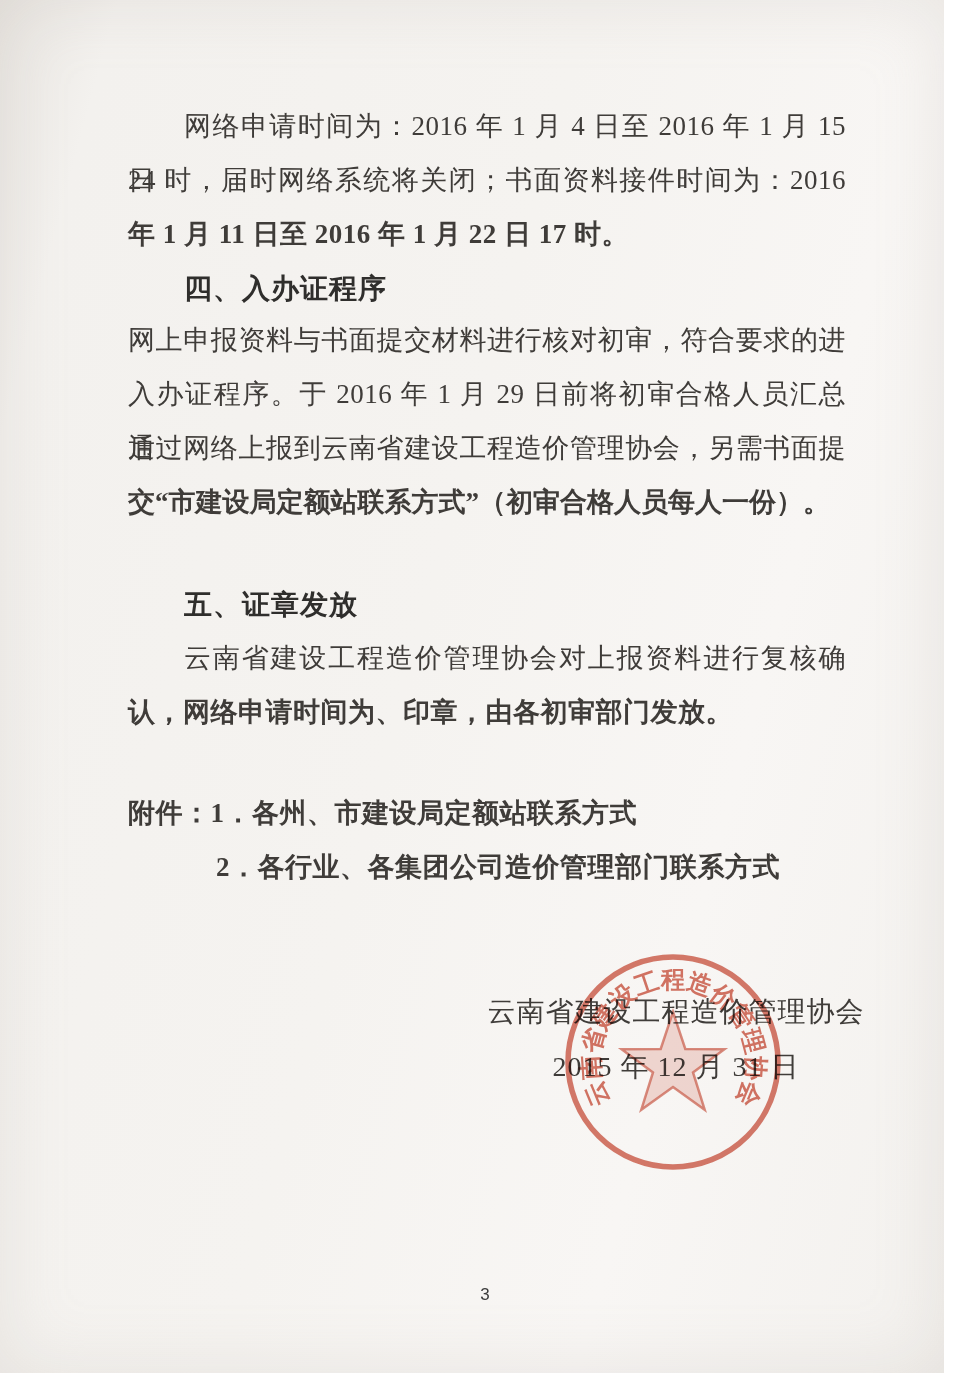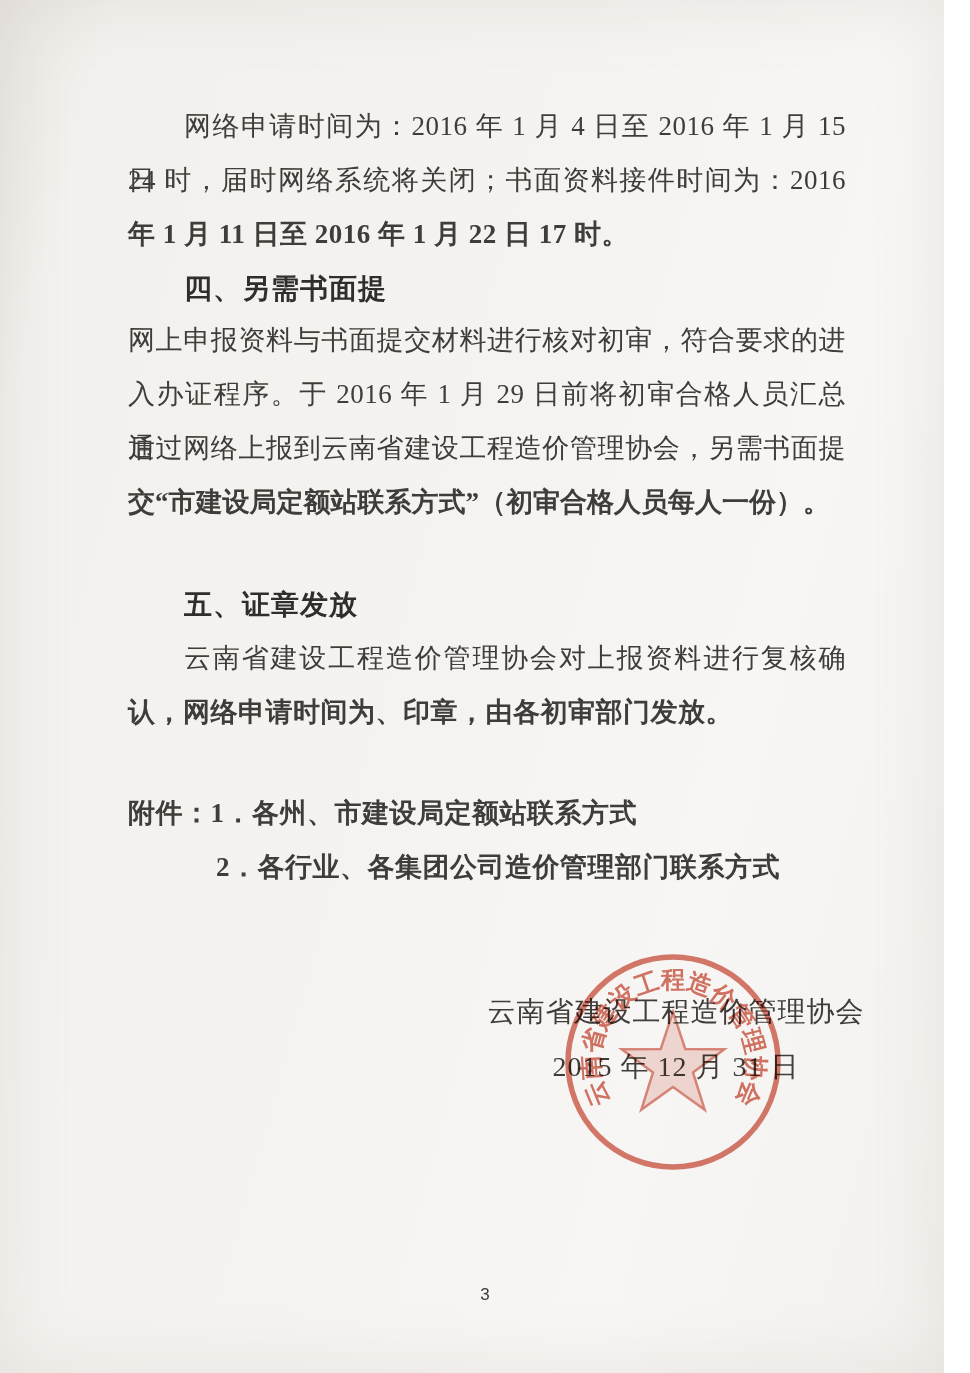--- a/index.html
+++ b/index.html
@@ -51,21 +51,21 @@
 <body>
 
 <div class="page">
 
   <div class="textcol" style="top:99px;">
     <div class="line fill indent">网络申请时间为：2016 年 1 月 4 日至 2016 年 1 月 15 日</div>
     <div class="line fill">24 时，届时网络系统将关闭；书面资料接件时间为：2016</div>
     <div class="line nofill">年 1 月 11 日至 2016 年 1 月 22 日 17 时。</div>
   </div>
 
-  <div class="heading" style="top:272px;">四、另需书面提</div>
+  <div class="heading" style="top:272px;">四、入办证程序</div>
 
   <div class="textcol" style="top:313px;">
     <div class="line fill">网上申报资料与书面提交材料进行核对初审，符合要求的进</div>
     <div class="line fill">入办证程序。于 2016 年 1 月 29 日前将初审合格人员汇总后</div>
     <div class="line fill">通过网络上报到云南省建设工程造价管理协会，另需书面提</div>
     <div class="line nofill" style="letter-spacing:0;">交“市建设局定额站联系方式”（初审合格人员每人一份）。</div>
   </div>
 
   <div class="heading" style="top:588px;">五、证章发放</div>
 

